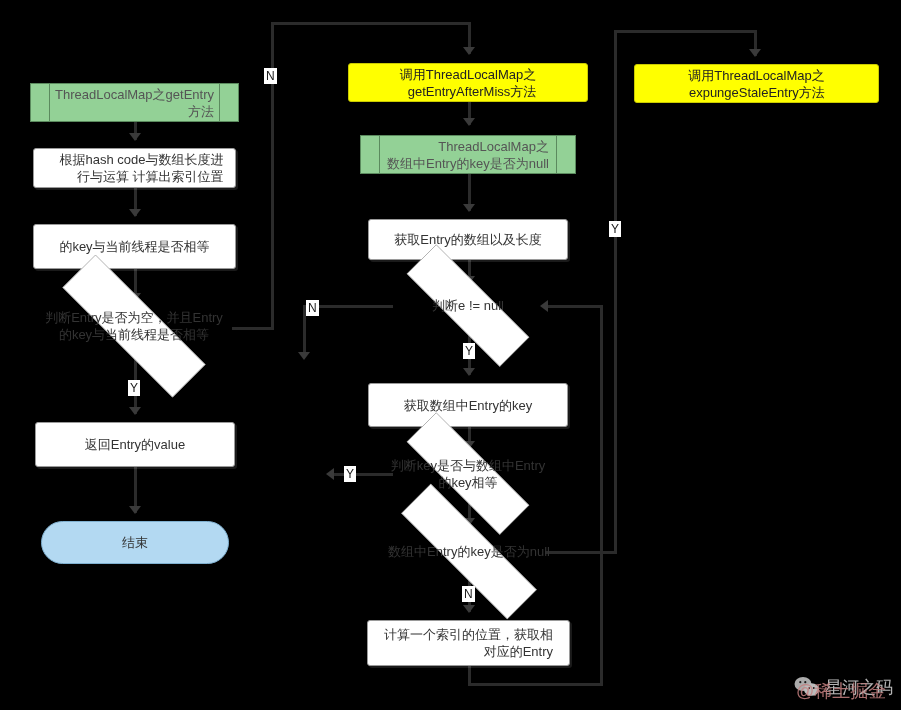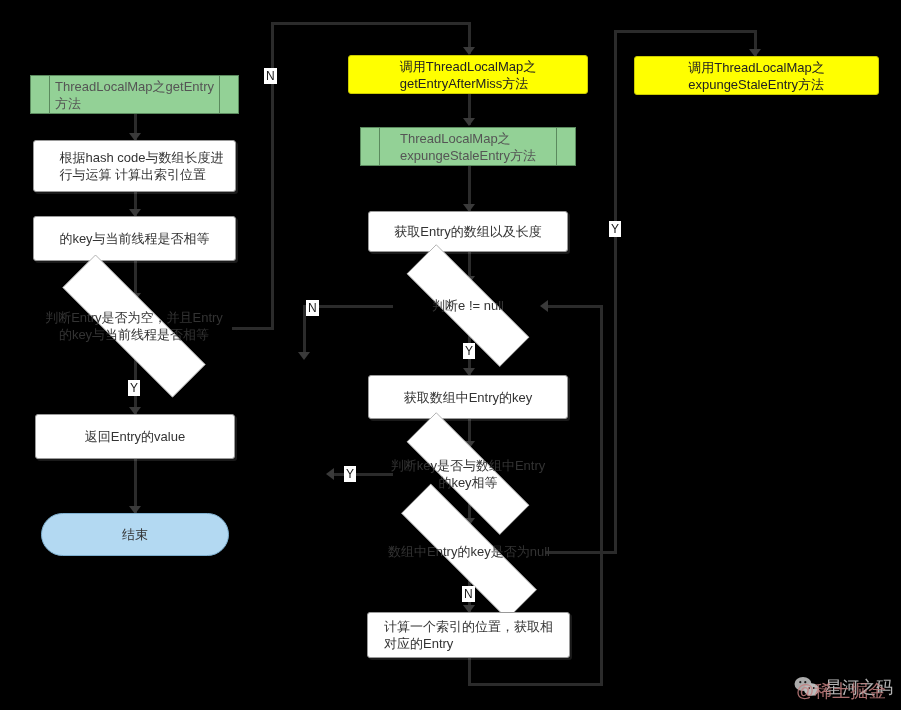--- a/index.html
+++ b/index.html
@@ -48,25 +48,26 @@
     text-align: center;
     font-family: "Liberation Sans", "DejaVu Sans", sans-serif;
     z-index: 6;
   }
   
   .node {
     position: absolute;
     display: flex;
     align-items: center;
     justify-content: center;
-    text-align: left;
+    text-align: right;
     font-size: 13px;
     line-height: 17px;
     color: #333333;
     z-index: 4;
+    margin-top: 8px;
   }
   .node .lbl { padding: 0 6px; white-space: pre-line; }
 
   
   .proc {
     background: #ffffff;
     border: 1px solid #9a9a9a;
     border-radius: 3px;
     box-shadow: 2px 2px 0 rgba(255,255,255,0.10);
   }
@@ -220,21 +221,21 @@
   <div class="edge-label" style="left:463px; top:343px;">Y</div>
   <div class="edge-label" style="left:344px; top:466px;">Y</div>
   <div class="edge-label" style="left:462px; top:586px;">N</div>
   <div class="edge-label" style="left:609px; top:221px;">Y</div>
 
   <div class="node subproc" style="left:30px; top:75px; width:209px; height:39px;">
     <span class="lbl">ThreadLocalMap之getEntry
 方法</span>
   </div>
 
-  <div class="node proc" style="left:33px; top:140px; width:203px; height:52px;padding-left:14px;">
+  <div class="node proc" style="left:33px; top:140px; width:203px; height:40px;padding-left:14px;">
     <span class="lbl">根据hash code与数组长度进
 行与运算 计算出索引位置</span>
   </div>
 
   <div class="node proc" style="left:33px; top:216px; width:203px; height:45px;">
     <span class="lbl">的key与当前线程是否相等</span>
   </div>
 
   <div class="decision" style="left:24px; top:293px; width:220px; height:66px;">
     <div class="dshape"></div>
@@ -252,21 +253,21 @@
 
 
 
   <div class="node hilite" style="left:348px; top:55px; width:240px; height:39px;">
     <span class="lbl">调用ThreadLocalMap之
 getEntryAfterMiss方法</span>
   </div>
 
   <div class="node subproc" style="left:360px; top:127px; width:216px; height:39px;">
     <span class="lbl">ThreadLocalMap之
-expungeStaleEntry方法</span>
+数组中Entry的key是否为null</span>
   </div>
 
   <div class="node proc" style="left:368px; top:211px; width:200px; height:41px;">
     <span class="lbl">获取Entry的数组以及长度</span>
   </div>
 
   <div class="decision" style="left:375px; top:276px; width:186px; height:59px;">
     <div class="dshape"></div>
     <div class="dtext">判断e != null</div>
   </div>

